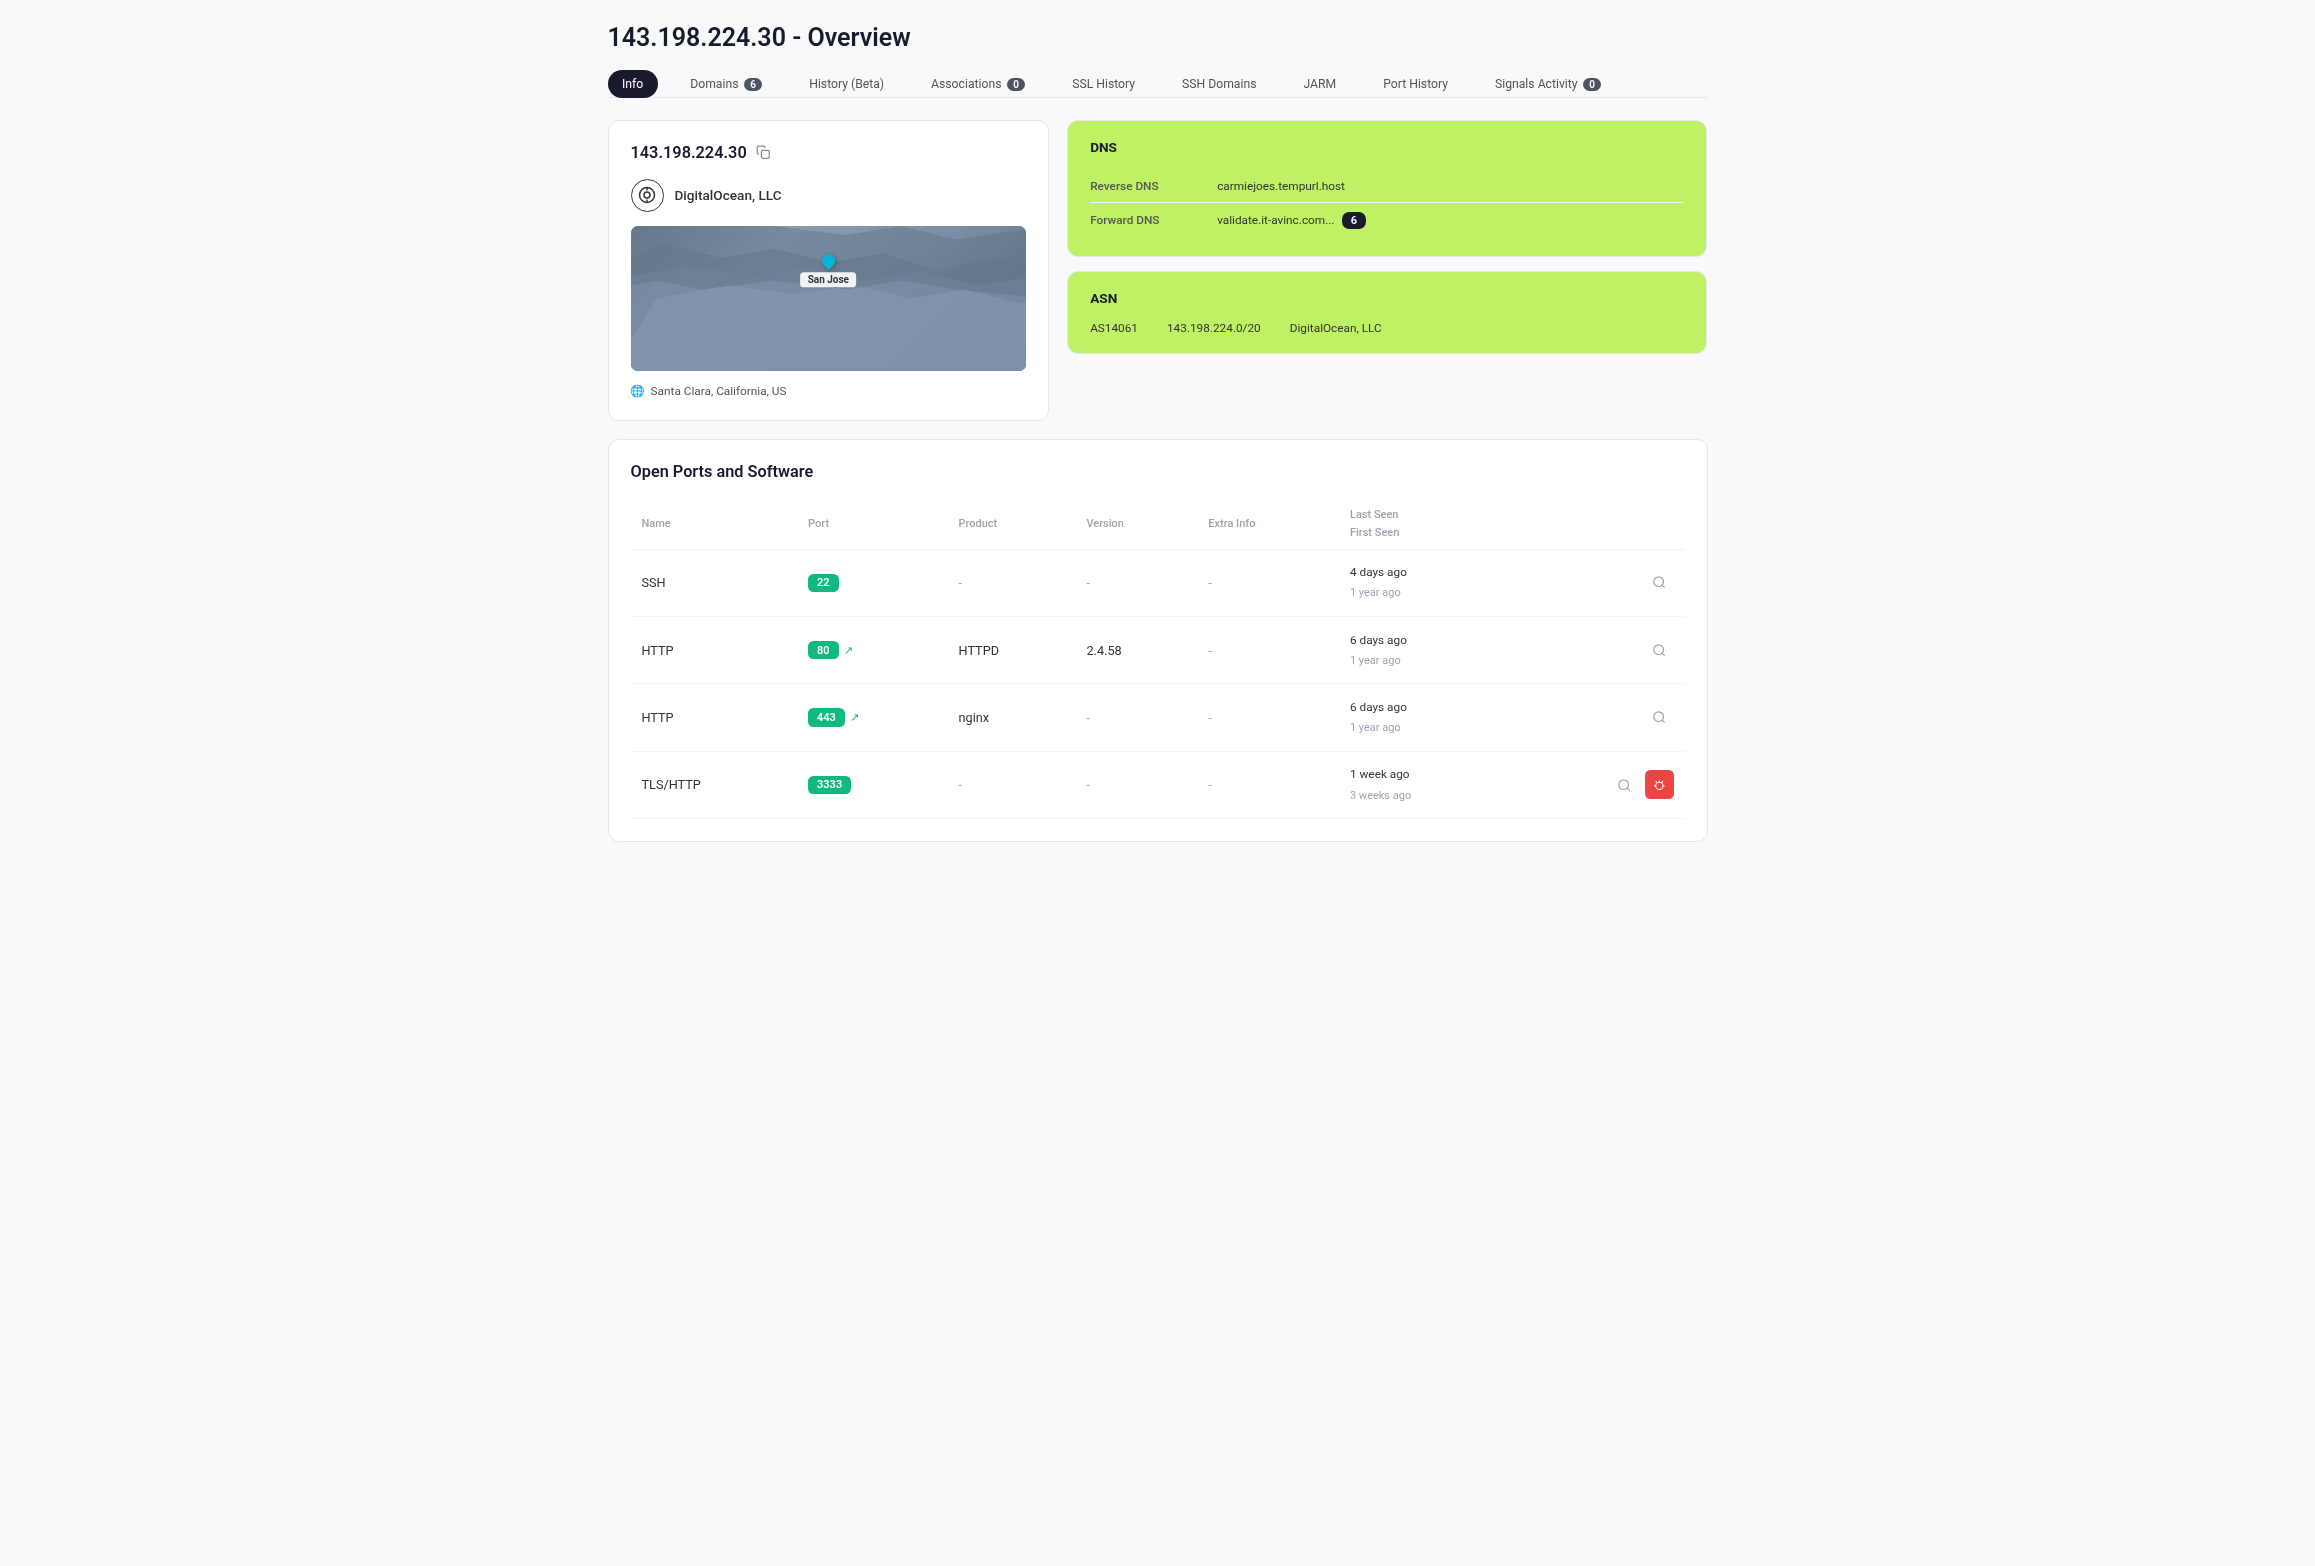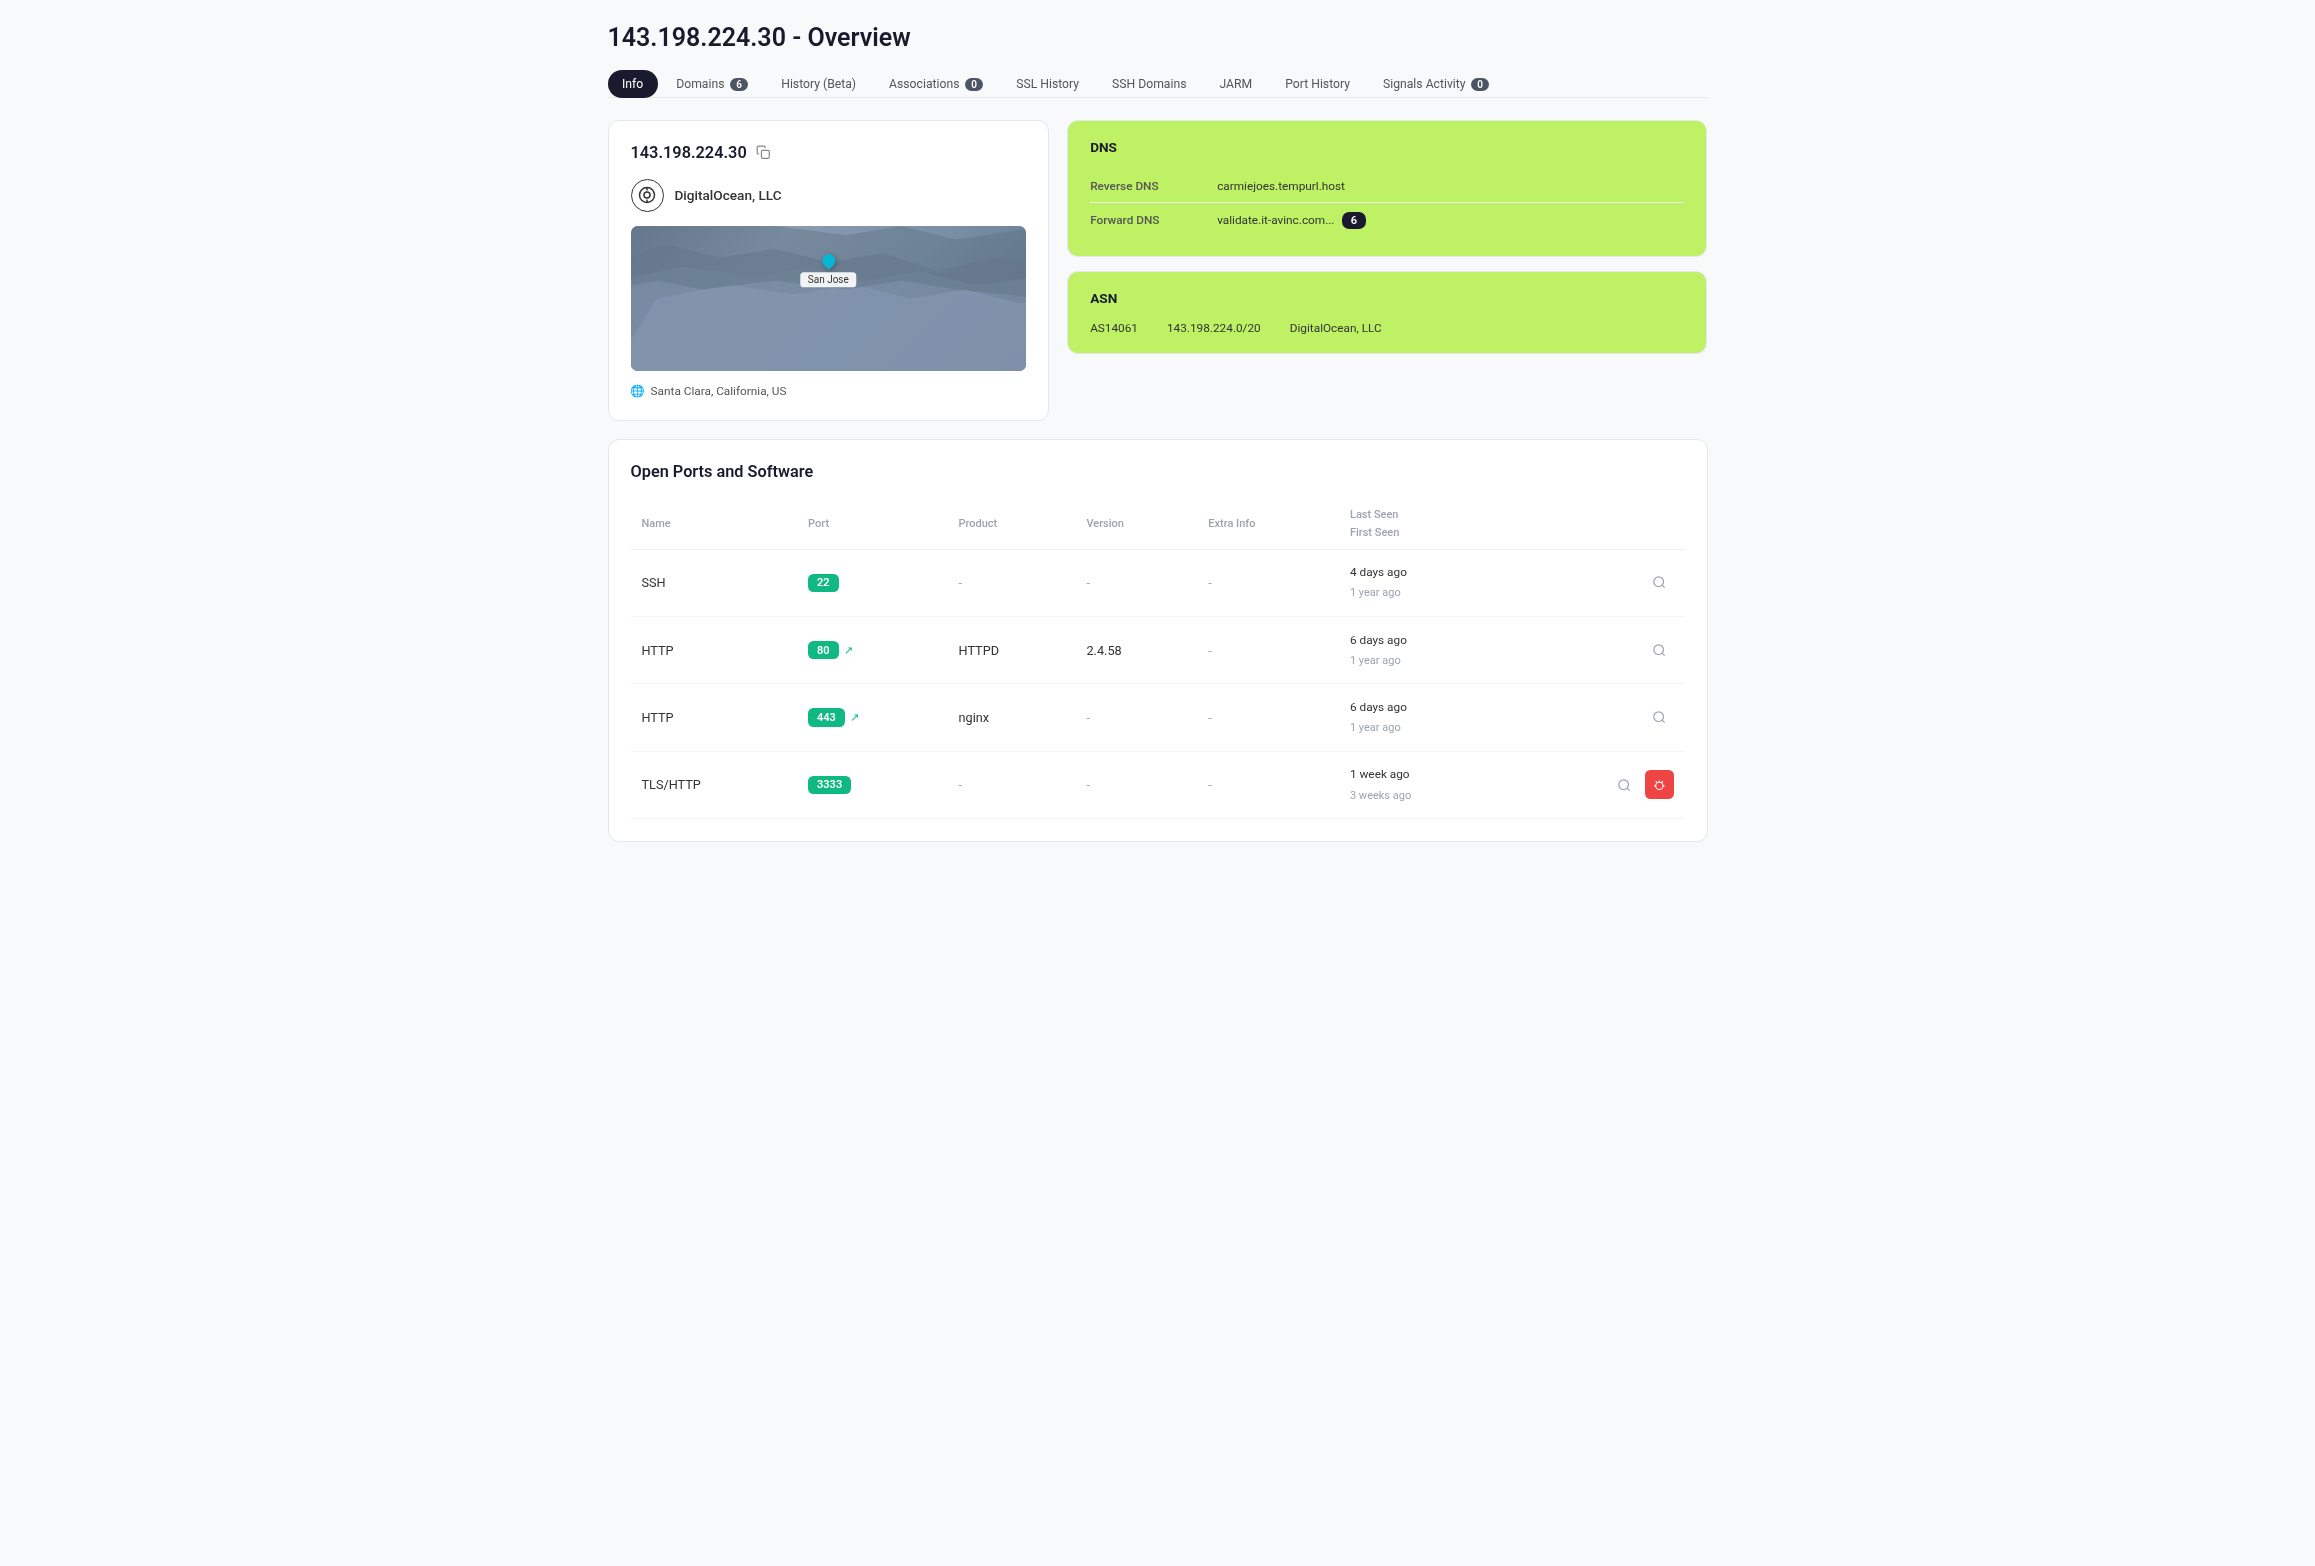--- a/index.html
+++ b/index.html
@@ -16,21 +16,21 @@
     }
     .page-title {
       font-size: 25px;
       font-weight: 600;
       color: #1a1a2e;
       margin-bottom: 18px;
     }
     .tabs {
       display: flex;
       align-items: center;
-      gap: 4px;
+      gap: 18px;
       margin-bottom: 22px;
       border-bottom: 0.9px solid #e5e7eb;
       padding-bottom: 0;
     }
     .tab {
       display: flex;
       align-items: center;
       gap: 5.4px;
       padding: 7.2px 14.5px;
       border-radius: 18px;
@@ -131,21 +131,21 @@
       display: flex;
       flex-direction: column;
       align-items: center;
     }
     .pin-label {
       margin-top: 5.4px;
       background: rgba(255,255,255,0.9);
       padding: 1.8px 7.2px;
       border-radius: 3.6px;
       font-size: 10px;
-      font-weight: 400;
+      font-weight: 700;
       color: #333;
       white-space: nowrap;
     }
     .location-row {
       display: flex;
       align-items: center;
       gap: 5.4px;
       color: #555;
       font-size: 11.8px;
     }

